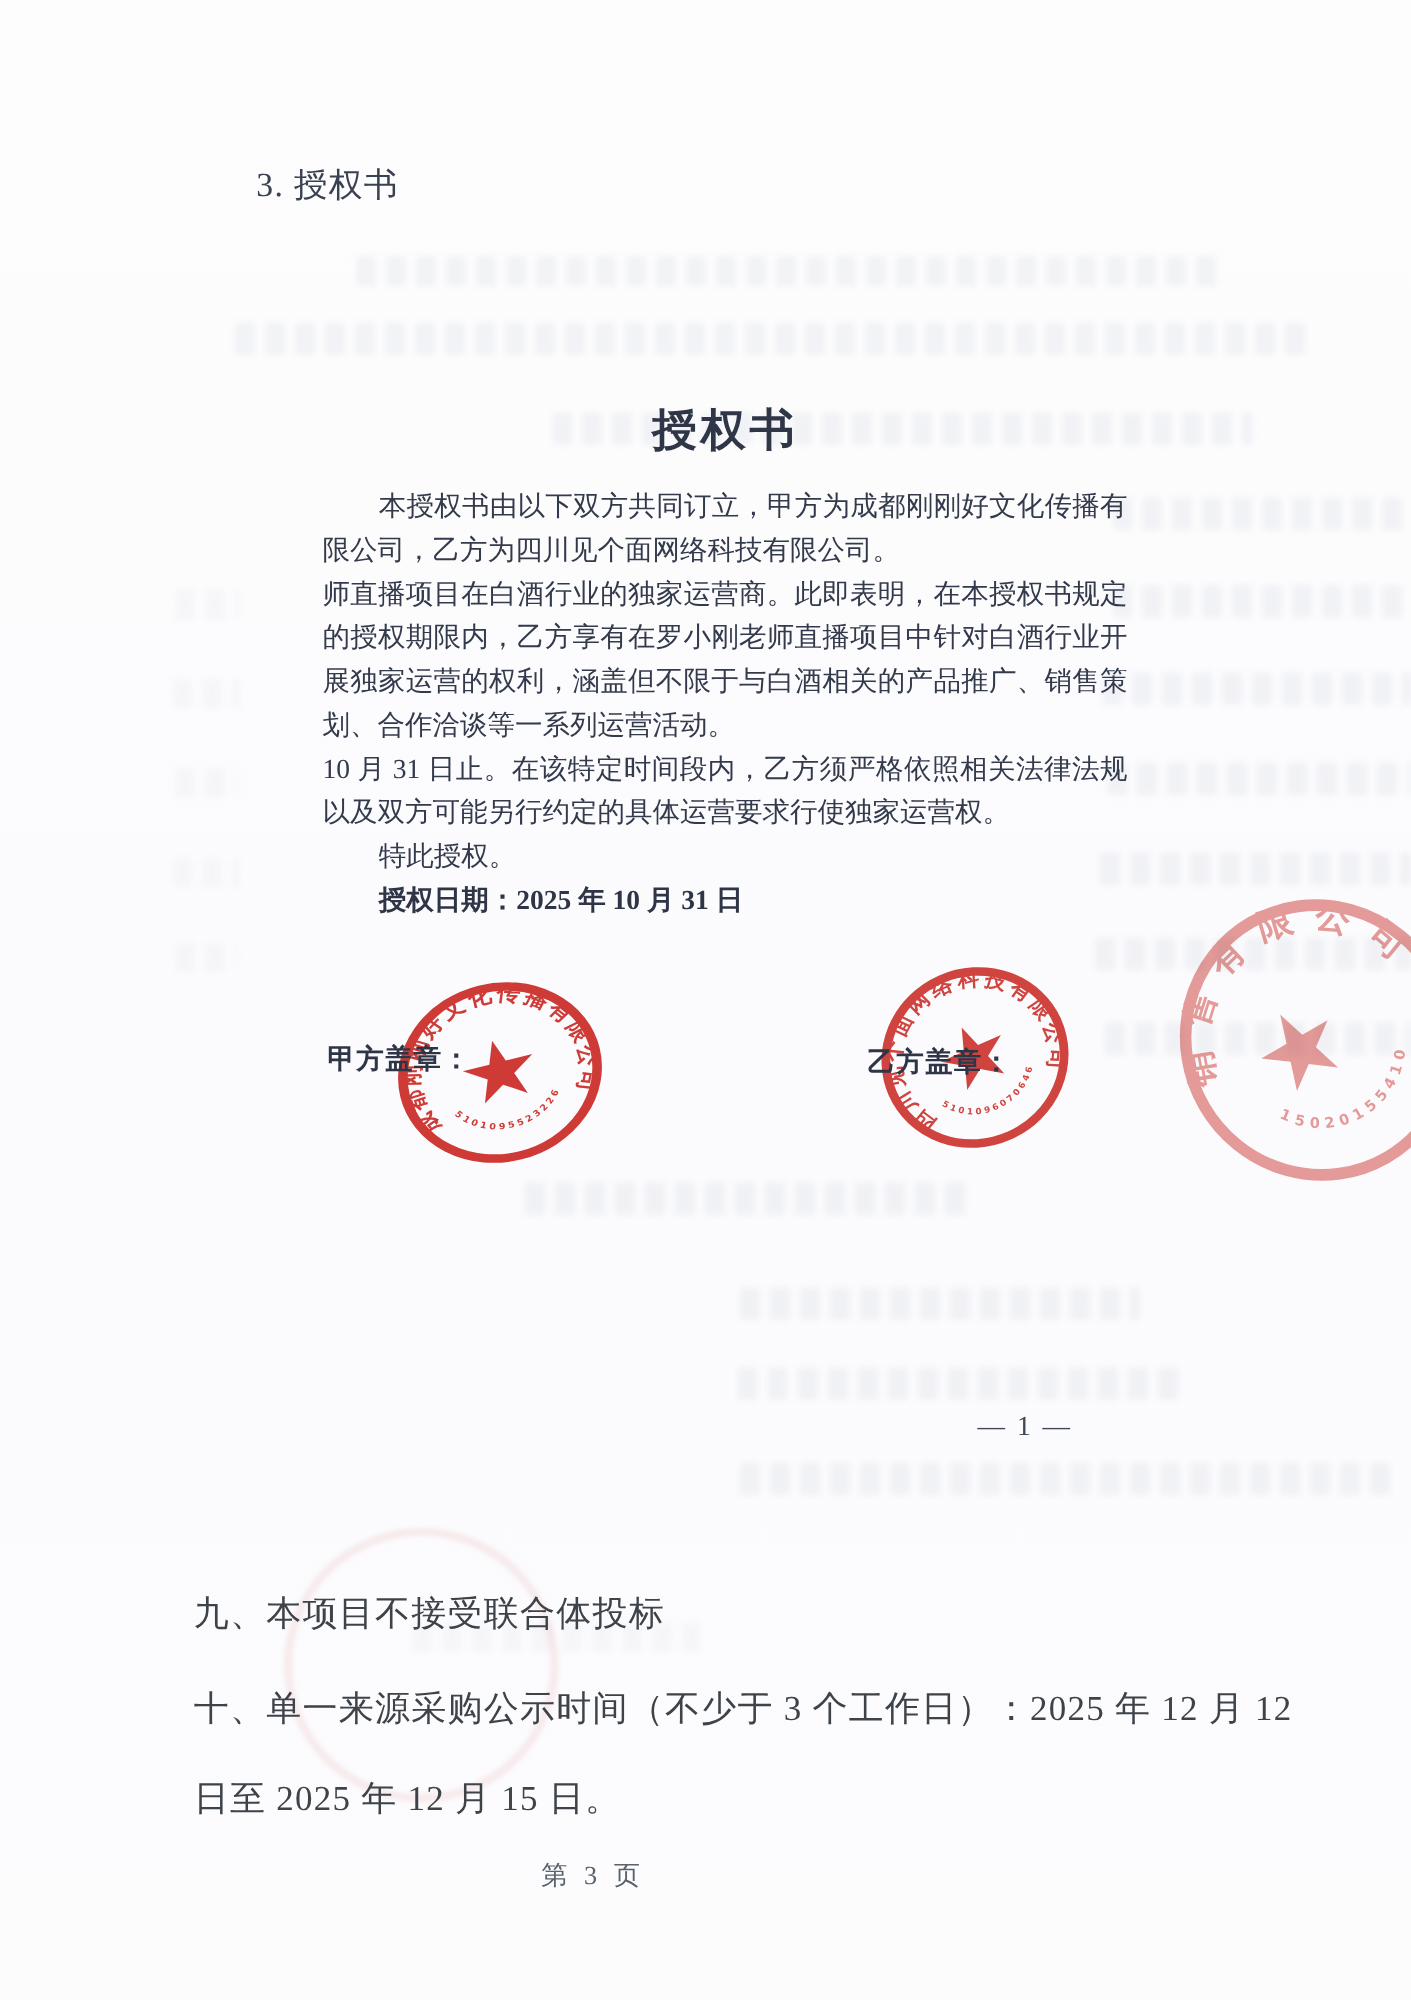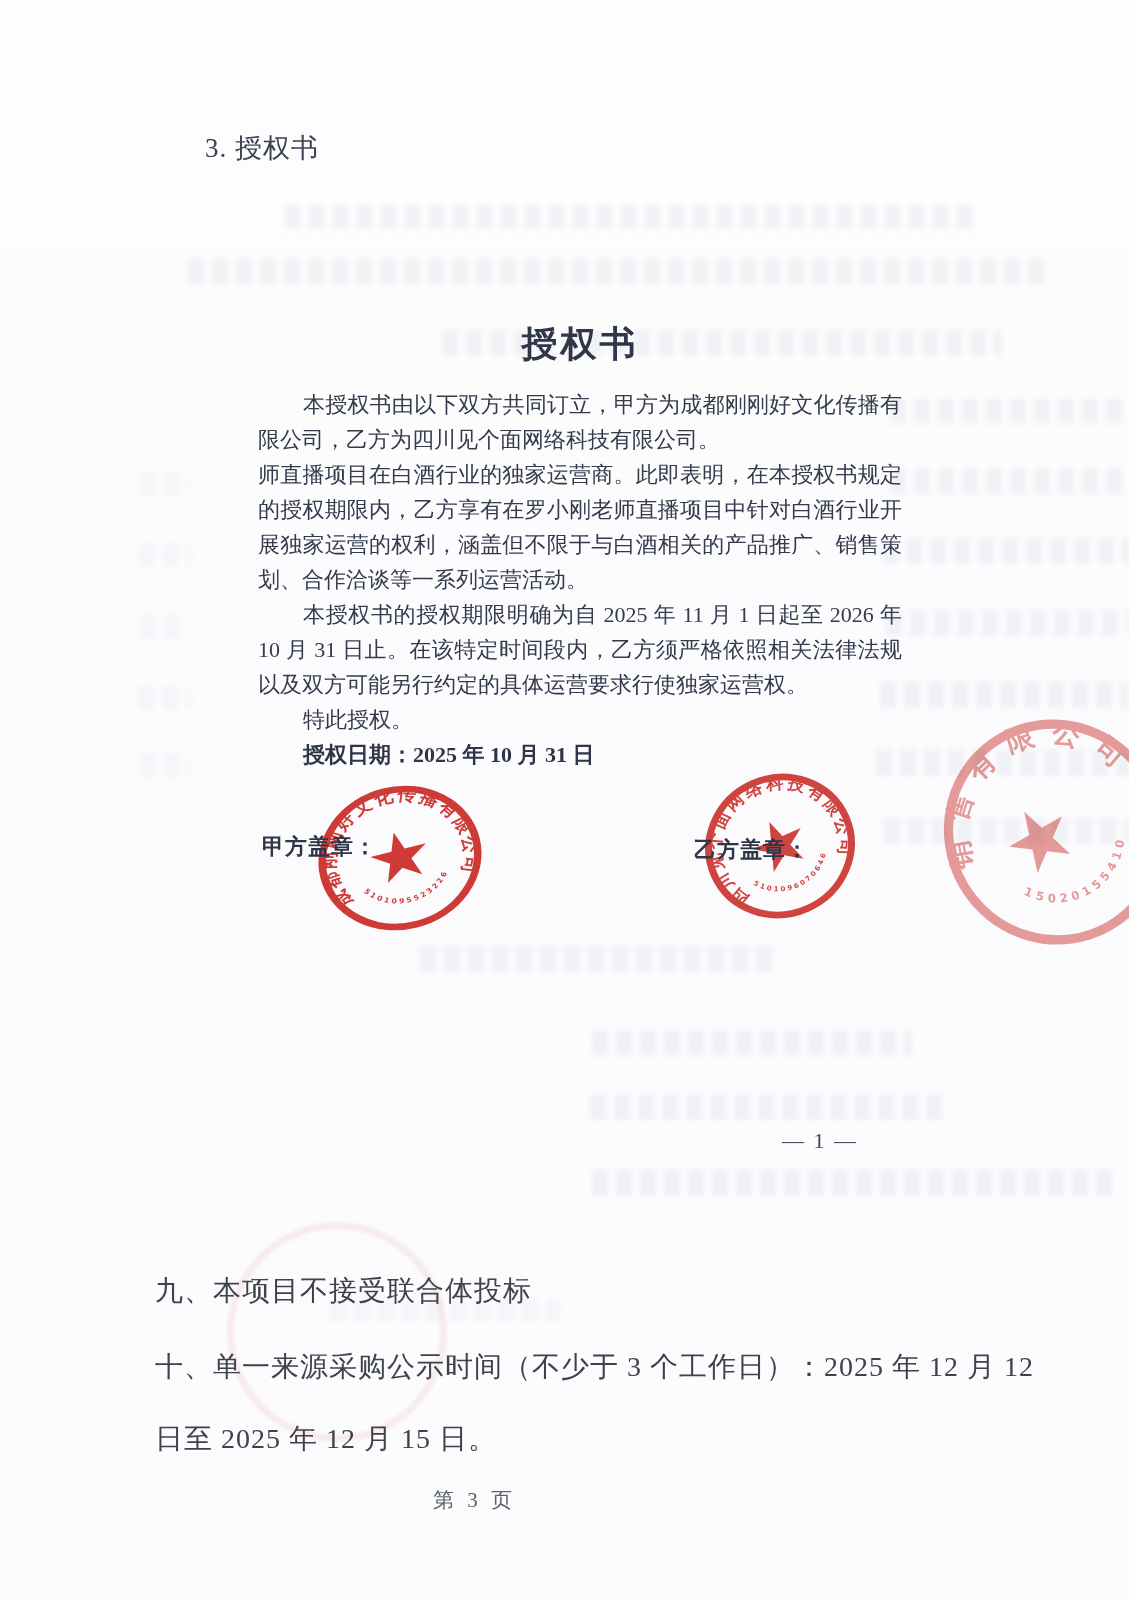--- a/index.html
+++ b/index.html
@@ -72,21 +72,20 @@
 
   <div class="abs doc-title">授权书</div>
 
   <div class="abs body-block">
     <div class="bline indent full">本授权书由以下双方共同订立，甲方为成都刚刚好文化传播有</div>
     <div class="bline">限公司，乙方为四川见个面网络科技有限公司。</div>
     <div class="bline full">师直播项目在白酒行业的独家运营商。此即表明，在本授权书规定</div>
     <div class="bline full">的授权期限内，乙方享有在罗小刚老师直播项目中针对白酒行业开</div>
     <div class="bline full">展独家运营的权利，涵盖但不限于与白酒相关的产品推广、销售策</div>
     <div class="bline">划、合作洽谈等一系列运营活动。</div>
-    <div class="bline indent full">本授权书的授权期限明确为自 2025 年 11 月 1 日起至 2026 年</div>
     <div class="bline full">10 月 31 日止。在该特定时间段内，乙方须严格依照相关法律法规</div>
     <div class="bline">以及双方可能另行约定的具体运营要求行使独家运营权。</div>
     <div class="bline indent">特此授权。</div>
     <div class="bline indent bold">授权日期：2025 年 10 月 31 日</div>
   </div>
 
   <div class="abs seal-label party-a">甲方盖章：</div>
   <div class="abs seal-label party-b">乙方盖章：</div>
 
   <div class="stamp stamp-a">

